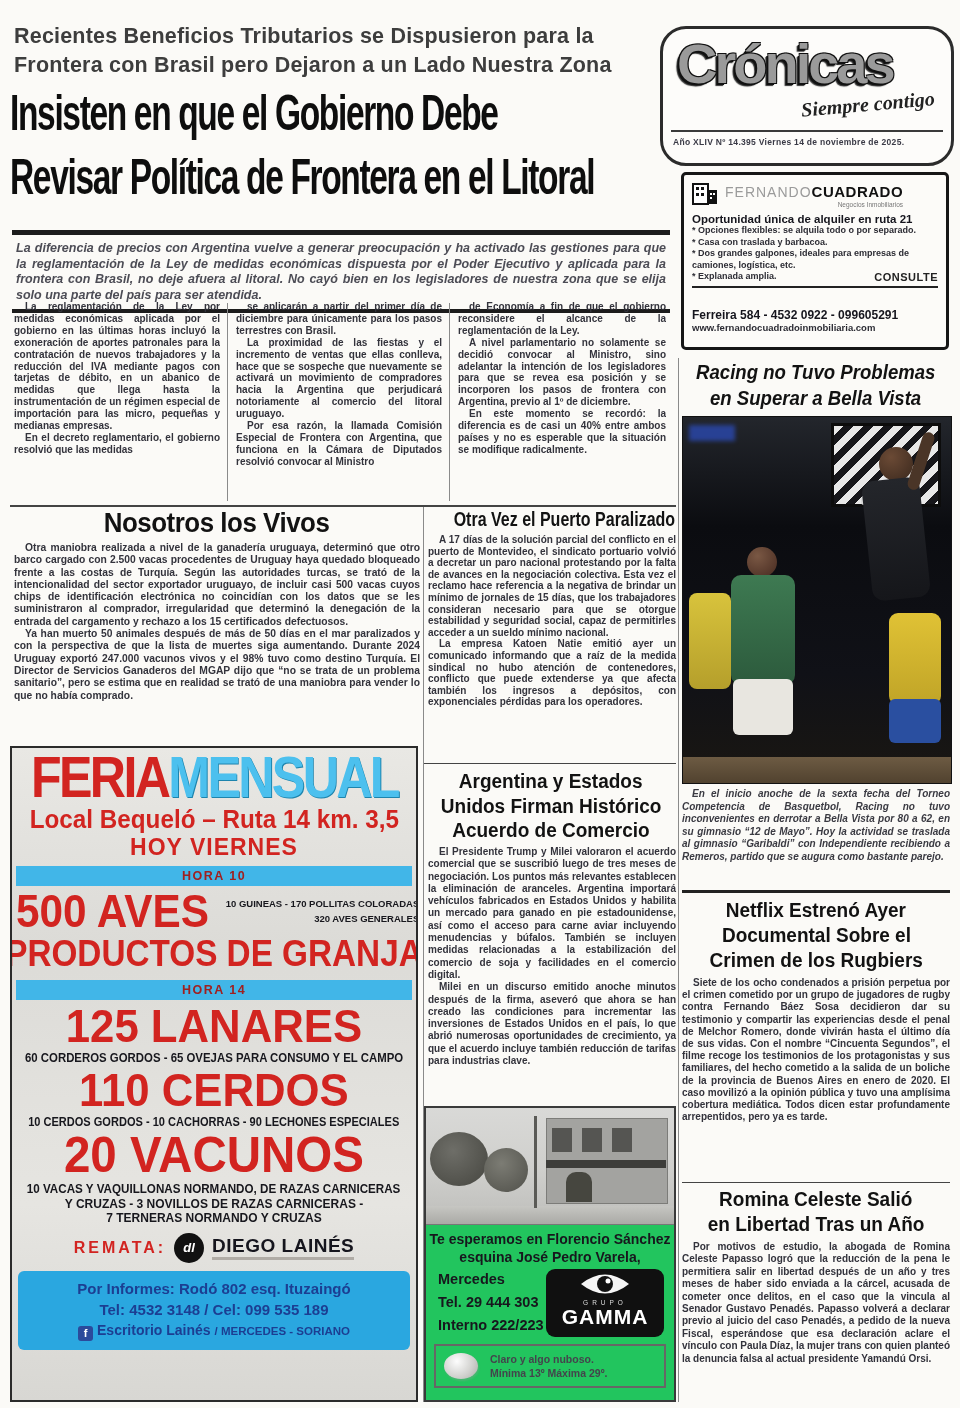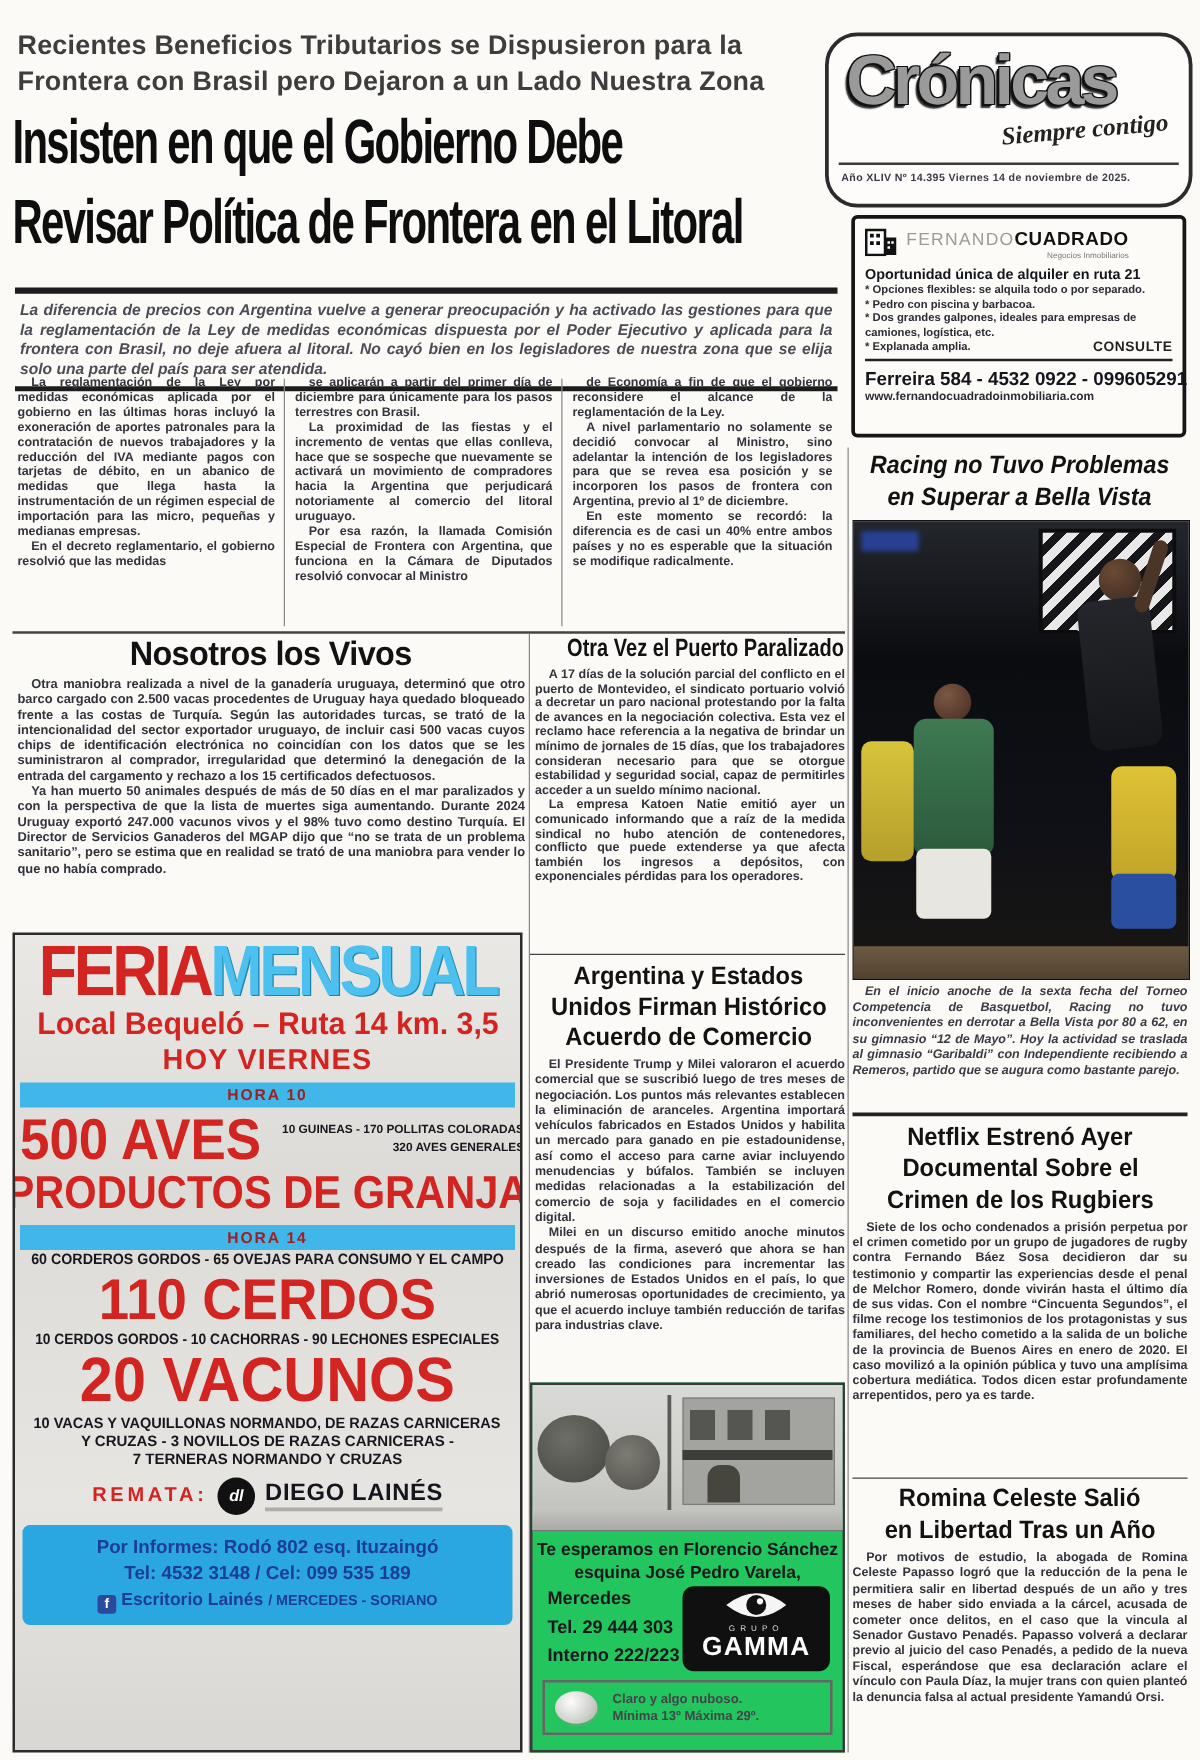--- a/index.html
+++ b/index.html
@@ -24,21 +24,21 @@
             text-shadow:-2px 2px 0 #111,1px 1px 0 #111,-1px -1px 0 #111,1px -1px 0 #111,-3px 3px 1px #333;}
   .tagline{font-family:"Liberation Serif",serif;font-style:italic;font-weight:bold;font-size:20px;color:#222;transform:rotate(-5deg);}
   .edition{font-weight:bold;font-size:8.5px;color:#3a3a46;letter-spacing:.3px;}
   
   .cuadbox{border:3px solid #161616;border-radius:5px;background:#fcfbf8;padding:6px 8px;box-sizing:border-box;}
   .cuad-brand-light{color:#9b9b9b;font-size:14px;letter-spacing:1px;}
   .cuad-brand-bold{color:#111;font-weight:bold;font-size:15px;letter-spacing:.5px;}
   .cuad-sub{font-size:6.5px;color:#777;text-align:right;}
   .cuad-head{font-weight:bold;font-size:11.5px;color:#15151d;margin-top:4px;}
   .cuad-li{font-weight:bold;font-size:9px;line-height:11.5px;color:#2c2c34;}
-  .cuad-contact{font-weight:bold;font-size:15px;color:#15151d;border-top:2px solid #222;padding-top:6px;margin-top:3px;}
+  .cuad-contact{font-weight:bold;font-size:12px;color:#15151d;border-top:2px solid #222;padding-top:20px;margin-top:3px;}
   .cuad-web{font-weight:bold;font-size:9.5px;color:#2c2c34;}
   
   .feria{border:2px solid #2b2b2b;background:linear-gradient(180deg,#e9e8e4,#dcdbd7 30%,#e6e5e1 70%,#d8d7d3);
          display:flex;flex-direction:column;align-items:center;box-sizing:border-box;padding-top:2px;overflow:hidden;}
   .f-red{color:#d22420;font-weight:bold;}
   .f-blue{color:#4cc0ee;font-weight:bold;text-shadow:1px 1px 0 #1d84ad;}
   .f-bar{width:396px;height:20px;background:#41b6e8;display:flex;align-items:center;justify-content:center;}
   .f-bar span{color:#a02020;font-weight:bold;font-size:12.5px;letter-spacing:1.5px;}
   .f-det{font-weight:bold;font-size:12px;line-height:14.5px;color:#17171d;text-align:center;}
   .f-footer{width:392px;background:#2aa7e0;border-radius:6px;color:#1c3e92;font-weight:bold;
@@ -94,21 +94,21 @@
             <rect x="18" y="16" width="2" height="2" fill="#fff"></rect>
           </svg>
       </span>
       <span>
         <span class="cuad-brand-light">FERNANDO</span><span class="cuad-brand-bold">CUADRADO</span>
         <div class="cuad-sub">Negocios Inmobiliarios</div>
       </span>
     </div>
     <div class="cuad-head">Oportunidad única de alquiler en ruta 21</div>
     <div class="cuad-li">* Opciones flexibles: se alquila todo o por separado.</div>
-    <div class="cuad-li">* Pedro con piscina y barbacoa.</div>
+    <div class="cuad-li">* Casa con traslada y barbacoa.</div>
     <div class="cuad-li">* Dos grandes galpones, ideales para empresas de camiones, logística, etc.</div>
     <div style="display:flex;justify-content:space-between;align-items:center;">
       <span class="cuad-li">* Explanada amplia.</span>
       <span style="font-weight:bold;font-size:11px;letter-spacing:.5px;">CONSULTE</span>
     </div>
     <div class="cuad-contact nowrap">Ferreira 584 - 4532 0922 - 099605291</div>
     <div class="cuad-web nowrap">www.fernandocuadradoinmobiliaria.com</div>
   </div>
 
   <div class="abs lede" style="left:12px;top:230px;width:650px;">La diferencia de precios con Argentina vuelve a generar preocupación y ha activado las gestiones para que la reglamentación de la Ley de medidas económicas dispuesta por el Poder Ejecutivo y aplicada para la frontera con Brasil, no deje afuera al litoral. No cayó bien en los legisladores de nuestra zona que se elija solo una parte del país para ser atendida.</div>
@@ -207,20 +207,21 @@
       <div class="f-red" style="font-size:46px;line-height:46px;"><span class="cond" style="transform:scaleX(.92);">500 AVES</span></div>
       <div style="flex:1;text-align:right;font-weight:bold;font-size:9.5px;line-height:15px;color:#17171d;">
         <div class="nowrap">10 GUINEAS - 170 POLLITAS COLORADAS</div>
         <div class="nowrap">320 AVES GENERALES</div>
       </div>
     </div>
     <div class="f-red" style="font-size:37px;line-height:40px;"><span class="condc" style="transform:scaleX(.9);">PRODUCTOS DE GRANJA</span></div>
     <div class="f-bar" style="margin-top:6px;">
         <span>HORA 14</span>
       </div>
+    <div class="f-red" style="font-size:46px;line-height:49px;margin-top:2px;"><span class="condc" style="transform:scaleX(.95);">125 LANARES</span></div>
     <div class="f-det"><span class="condc nowrap" style="transform:scaleX(.95);">60 CORDEROS GORDOS - 65 OVEJAS PARA CONSUMO Y EL CAMPO</span></div>
     <div class="f-red" style="font-size:46px;line-height:49px;"><span class="condc" style="transform:scaleX(.95);">110 CERDOS</span></div>
     <div class="f-det"><span class="condc nowrap" style="transform:scaleX(.92);">10 CERDOS GORDOS - 10 CACHORRAS - 90 LECHONES ESPECIALES</span></div>
     <div class="f-red" style="font-size:50px;line-height:53px;"><span class="condc" style="transform:scaleX(.95);">20 VACUNOS</span></div>
     <div class="f-det">
       <div class="nowrap"><span class="condc" style="transform:scaleX(.97);">10 VACAS Y VAQUILLONAS NORMANDO, DE RAZAS CARNICERAS</span></div>
       <div>Y CRUZAS - 3 NOVILLOS DE RAZAS CARNICERAS -</div>
       <div>7 TERNERAS NORMANDO Y CRUZAS</div>
     </div>
     <div style="display:flex;align-items:center;gap:8px;margin-top:7px;">

